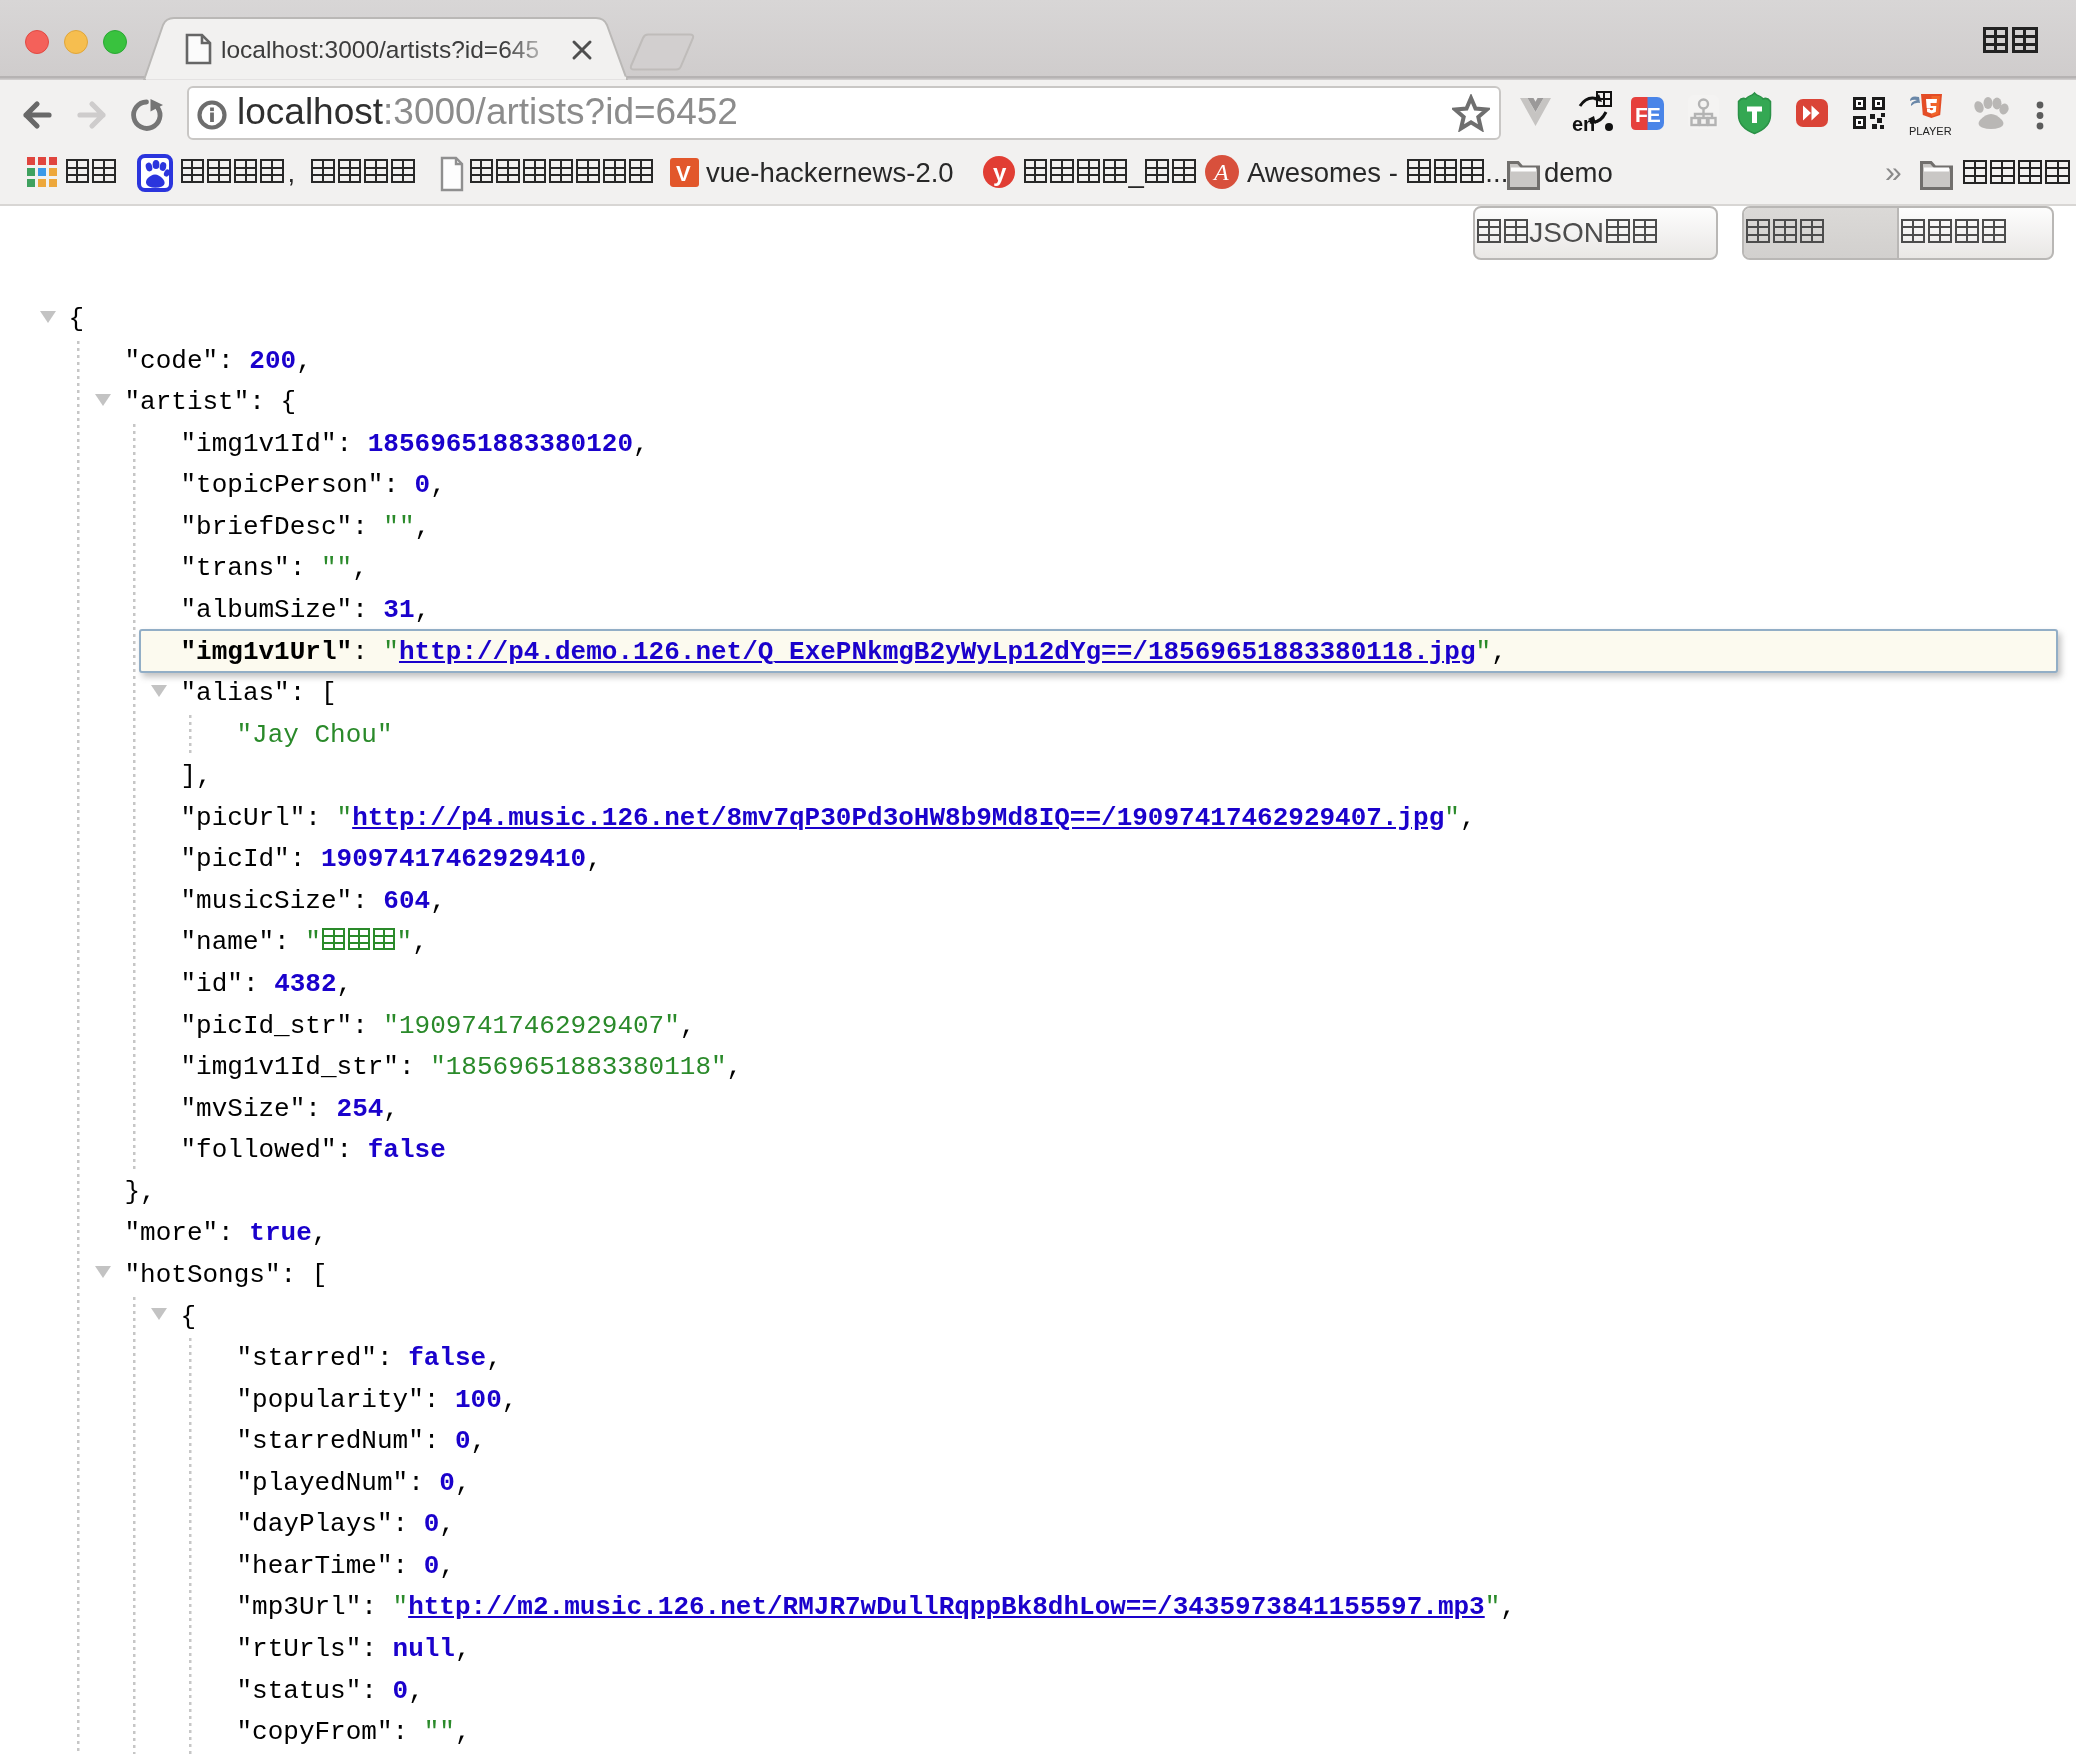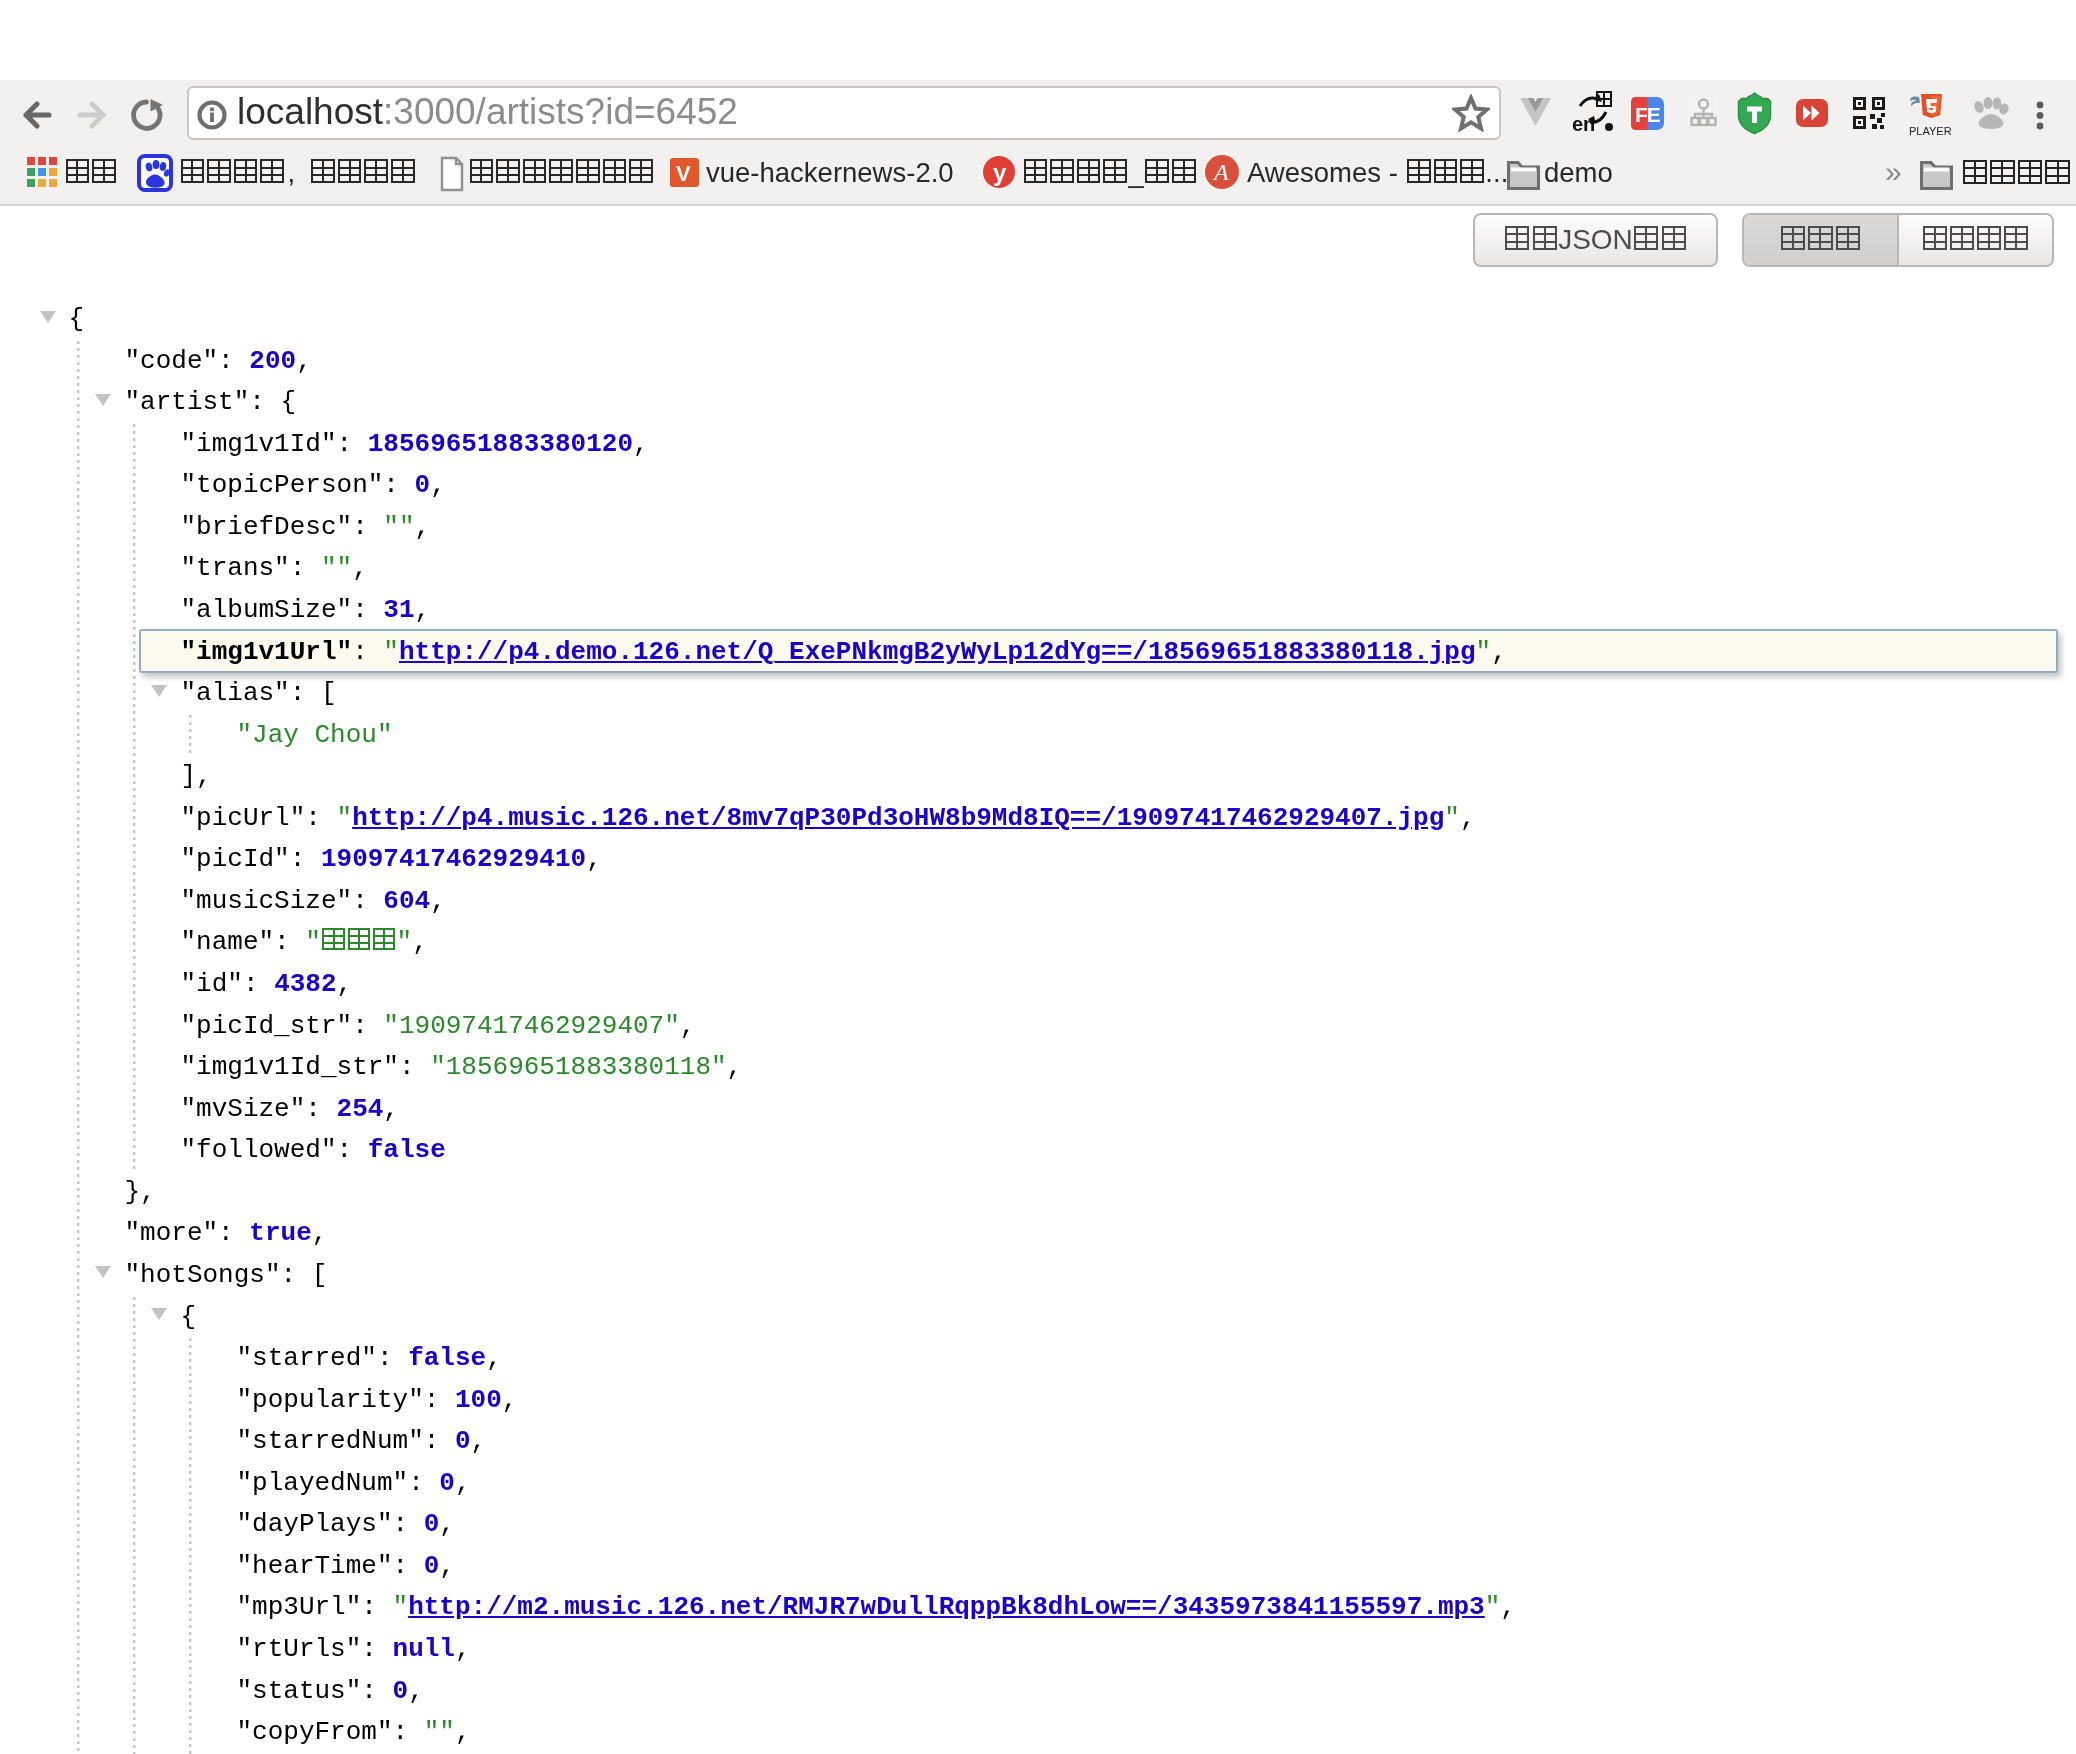--- a/index.html
+++ b/index.html
@@ -34,41 +34,61 @@
 #afa{position:absolute;left:1981px;top:25px;font-size:30px;color:#222;font-weight:bold}
 
 #toolbar{position:absolute;left:0;top:80px;width:2076px;height:66px;background:#f2f1f0}
 #urlbar{position:absolute;left:187px;top:6px;width:1314px;height:54px;background:#fff;border:2px solid #c9c7c5;border-radius:6px}
 #urltext{position:absolute;left:237px;top:0;height:66px;line-height:64px;font-size:37px;color:#8c8c8c;white-space:nowrap}
 #urltext b{color:#2f2f2f;font-weight:normal}
 
 #bookbar{position:absolute;left:0;top:146px;width:2076px;height:60px;background:#f2f1f0;border-bottom:2px solid #d8d6d4}
 .bktext{position:absolute;top:11px;font-size:27.5px;color:#282828;white-space:nowrap}
 
-.btn{position:absolute;top:213px;height:54px;border:2px solid #b9b7b5;border-radius:8px;background:linear-gradient(#fdfdfd,#e9e7e5);font-size:28px;color:#4c4c4c;text-align:center;line-height:50px}
+.btn{position:absolute;top:206px;height:54px;border:2px solid #b9b7b5;border-radius:8px;background:linear-gradient(#fdfdfd,#e9e7e5);font-size:28px;color:#4c4c4c;text-align:left;line-height:50px}
 #btndl{left:1473px;width:245px}
 #btnseg{left:1742px;width:312px;display:flex;padding:0;overflow:hidden}
 #btnseg .seg1{width:155px;background:linear-gradient(#dbd9d7,#d2d0ce);border-right:2px solid #b9b7b5;line-height:50px}
 #btnseg .seg2{flex:1;line-height:50px}
 
 #json{position:absolute;left:0;top:299px;width:2076px;font-family:"Liberation Mono",monospace;font-size:26px;line-height:41.56px;color:#000;white-space:nowrap}
 #json ul{list-style:none;margin:0 0 0 8px;padding-left:48px;background:repeating-linear-gradient(to bottom,#c6c6c6 0 3px,transparent 3px 7px) left top/2.5px 100% no-repeat}
 #json .root{padding-left:68.5px}
 #json li{position:relative}
 .num{color:#1a01cc;font-weight:bold}
 .str{color:#2a8a2a}
 .lnk{color:#1a01cc;font-weight:bold;text-decoration:underline}
 .tri{position:absolute;left:-30px;top:11.5px;width:0;height:0;border-left:8px solid transparent;border-right:8px solid transparent;border-top:12px solid #c3c3c3}
 li.sel{z-index:0}
 li.sel:before{content:"";position:absolute;z-index:-1;left:-41.5px;top:-3px;width:1915px;height:40px;background:#fcfaef;border:2px solid #92aec6;border-radius:3px;box-shadow:3px 4px 6px rgba(120,120,120,.45)}
 li.sel .key{font-weight:bold}
 </style>
 </head>
 <body>
 <div id="page">
+  <div id="titlebar">
+    <div class="light" id="l1"></div>
+      <div class="light" id="l2"></div>
+      <div class="light" id="l3"></div>
+    <svg style="position:absolute;left:0;top:0" width="2076" height="80" viewBox="0 0 2076 80">
+      <rect x="0" y="76" width="2076" height="2.5" fill="#b6b3b3"></rect>
+      <path d="M631,66 L643,38 Q644.5,34.5 648,34.5 L690,34.5 Q694,34.5 693,38 L681,66 Q680,69.5 676,69.5 L634,69.5 Q630,69.5 631,66 Z" fill="#d2cfcf" stroke="#bfbcba" stroke-width="2"></path>
+      <path d="M144,80 L163,25 Q166,18 174,18 L596,18 Q604,18 607,25 L627,80 Z" fill="#f2f1f0" stroke="#bab8b6" stroke-width="2"></path>
+      <path d="M146,78.2 L626,78.2" stroke="#f2f1f0" stroke-width="3"></path>
+      <g stroke="#666" stroke-width="2.6" fill="#fbfbfb">
+        <path d="M187,35 L202,35 L210,43 L210,63 L187,63 Z"></path>
+      </g>
+      <path d="M202,35 L202,43 L210,43" fill="none" stroke="#666" stroke-width="2.6"></path>
+      <g stroke="#4f4f4f" stroke-width="3" stroke-linecap="round">
+        <path d="M574,42 L590,58 M590,42 L574,58"></path>
+      </g>
+    </svg>
+    <div id="tabtitle">localhost:3000/artists?id=645</div>
+    <div id="afa"><span class="z zb"></span><span class="z zb"></span></div>
+  </div>
   <div id="toolbar">
     <svg style="position:absolute;left:0;top:0" width="2076" height="66" viewBox="0 0 2076 66">
       <g fill="none" stroke-linecap="round" stroke-linejoin="round">
         <path d="M49,35 L26,35 M26,35 L37,24 M26,35 L37,46" stroke="#686868" stroke-width="5.2"></path>
         <path d="M80,35 L103,35 M103,35 L92,24 M103,35 L92,46" stroke="#cecccc" stroke-width="5.2"></path>
         <path d="M146.5,22.0 A 13.2,13.2 0 1 0 157.6,27.6" stroke="#757575" stroke-width="4.8"></path>
         <path d="M150.5,19 L150.5,31.5 L163,25 Z" fill="#757575" stroke="none"></path>
       </g>
     </svg>
     <div id="urlbar"></div>

